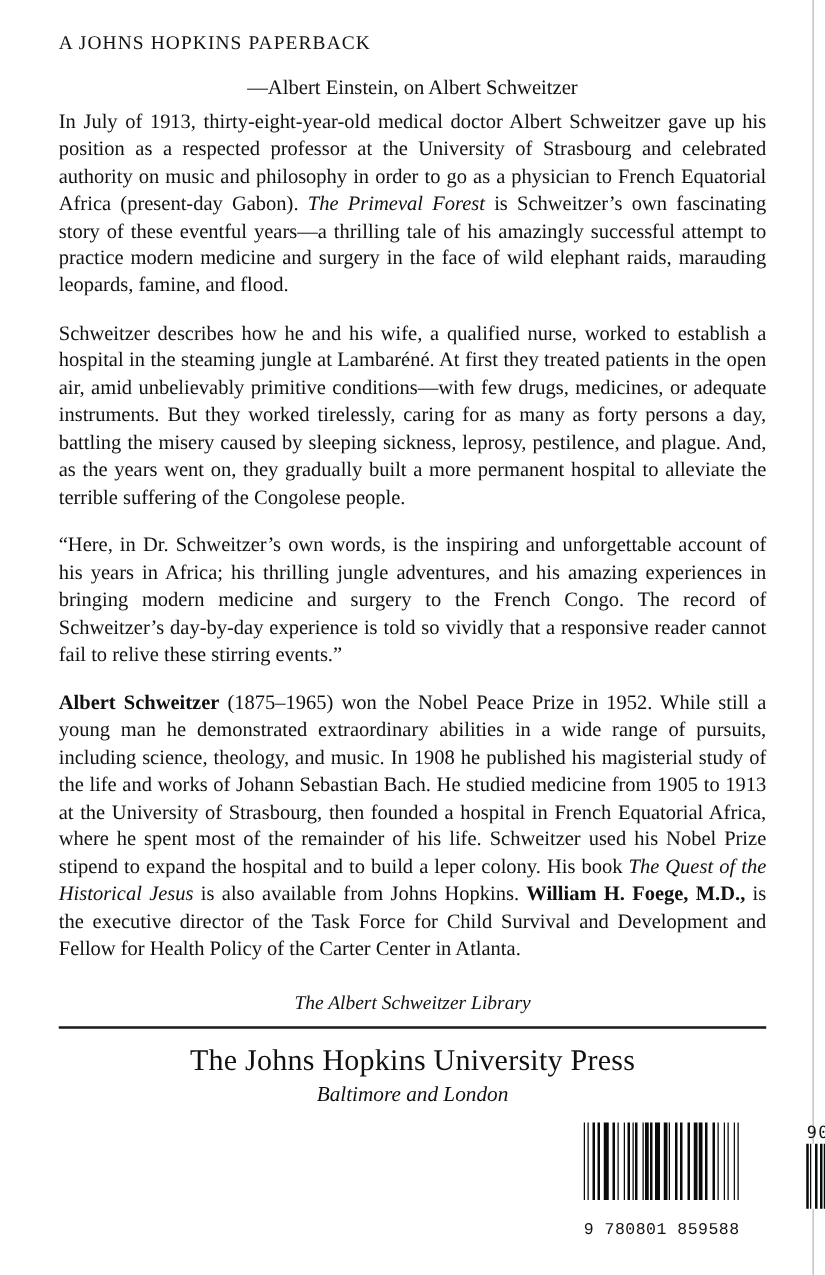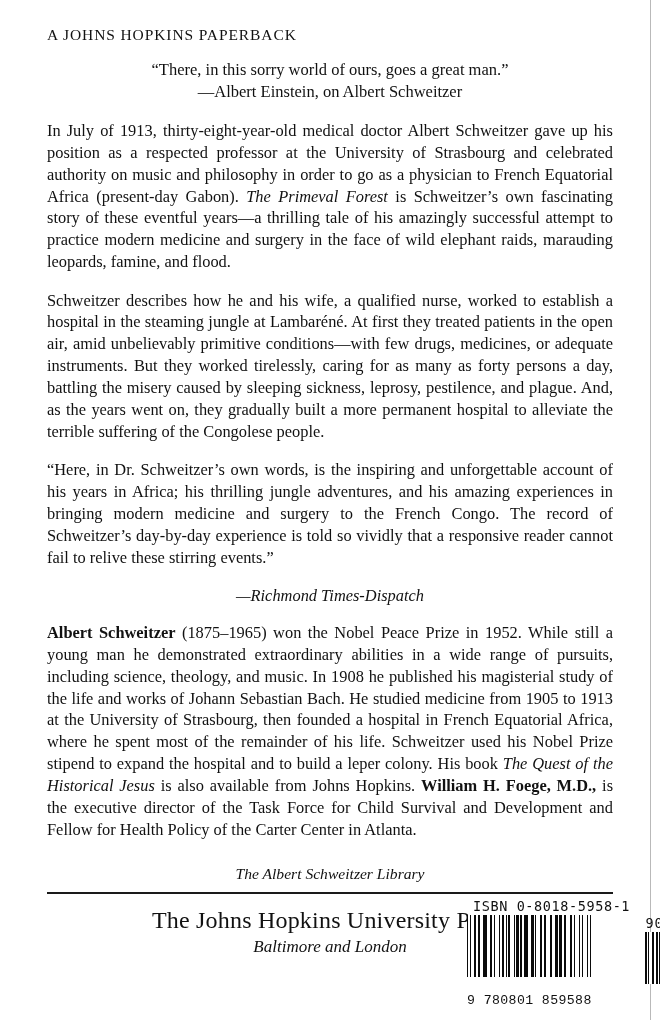--- a/index.html
+++ b/index.html
@@ -60,21 +60,21 @@
 
   
   .para {
     margin-top: 15px;
     font-size: 16.4px;
     line-height: 1.335;
     text-align: justify;
     text-justify: inter-word;
     hyphens: none;
   }
-  .para.first { margin-top: 17px; }
+  .para.first { margin-top: 5px; }
   .quote-attrib {
     text-align: center;
     font-style: italic;
     font-size: 16.4px;
     line-height: 1.335;
     margin-top: 0;
   }
   .b { font-weight: bold; }
   .i { font-style: italic; }
 
@@ -181,47 +181,44 @@
 
   <div class="page-edge"></div>
 
   <div class="content">
 
     <div class="header">
       <div class="right">A JOHNS HOPKINS PAPERBACK</div>
     </div>
 
     <div class="epigraph">
-      <span>“There, in this sorry world of ours, goes a great man.”</span>
       <span class="attrib">—Albert Einstein, on Albert Schweitzer</span>
     </div>
 
     <p class="para first"><span>In July of 1913, thirty-eight-year-old medical doctor Albert Schweitzer gave up his position as a respected professor at the University of Strasbourg and celebrated authority on music and philosophy in order to go as a physician to French Equatorial Africa (present-day Gabon). </span><span class="i">The Primeval Forest</span><span> is Schweitzer’s own fascinating story of these eventful years—a thrilling tale of his amazingly successful attempt to practice modern medicine and surgery in the face of wild elephant raids, marauding leopards, famine, and flood.</span></p>
 
     <p class="para">Schweitzer describes how he and his wife, a qualified nurse, worked to establish a hospital in the steaming jungle at Lambaréné. At first they treated patients in the open air, amid unbelievably primitive conditions—with few drugs, medicines, or adequate instruments. But they worked tirelessly, caring for as many as forty persons a day, battling the misery caused by sleeping sickness, leprosy, pestilence, and plague. And, as the years went on, they gradually built a more permanent hospital to alleviate the terrible suffering of the Congolese people.</p>
 
     <p class="para">“Here, in Dr. Schweitzer’s own words, is the inspiring and unforgettable account of his years in Africa; his thrilling jungle adventures, and his amazing experiences in bringing modern medicine and surgery to the French Congo. The record of Schweitzer’s day-by-day experience is told so vividly that a responsive reader cannot fail to relive these stirring events.”</p>
-    <div class="quote-attrib">—Richmond Times-Dispatch</div>
 
     <p class="para"><span class="b">Albert Schweitzer</span><span> (1875–1965) won the Nobel Peace Prize in 1952. While still a young man he demonstrated extraordinary abilities in a wide range of pursuits, including science, theology, and music. In 1908 he published his magisterial study of the life and works of Johann Sebastian Bach. He studied medicine from 1905 to 1913 at the University of Strasbourg, then founded a hospital in French Equatorial Africa, where he spent most of the remainder of his life. Schweitzer used his Nobel Prize stipend to expand the hospital and to build a leper colony. His book </span><span class="i">The Quest of the Historical Jesus</span><span> is also available from Johns Hopkins. </span><span class="b">William H. Foege, M.D.,</span><span> is the executive director of the Task Force for Child Survival and Development and Fellow for Health Policy of the Carter Center in Atlanta.</span></p>
 
     <div class="series">The Albert Schweitzer Library</div>
 
     <div class="rule"></div>
 
     <div class="publisher">
       <div class="press">The Johns Hopkins University Press</div>
       <div class="city">Baltimore and London</div>
     </div>
 
   </div>
 
 
   <div class="barcode-block">
-    <div class="isbn-text">ISBN 0-8018-5958-1</div>
     <div class="bars-row">
       <div class="ean-main">
         <div class="bars" id="bars-main">
             <span style="width: 1.34043px; height: 100%;"></span>
             <span class="w" style="width: 1.34043px; height: 100%;"></span>
             <span style="width: 1.34043px; height: 100%;"></span>
             <span class="w" style="width: 2.68085px;"></span>
             <span style="width: 2.68085px;"></span>
             <span class="w" style="width: 1.34043px;"></span>
             <span style="width: 2.68085px;"></span>

